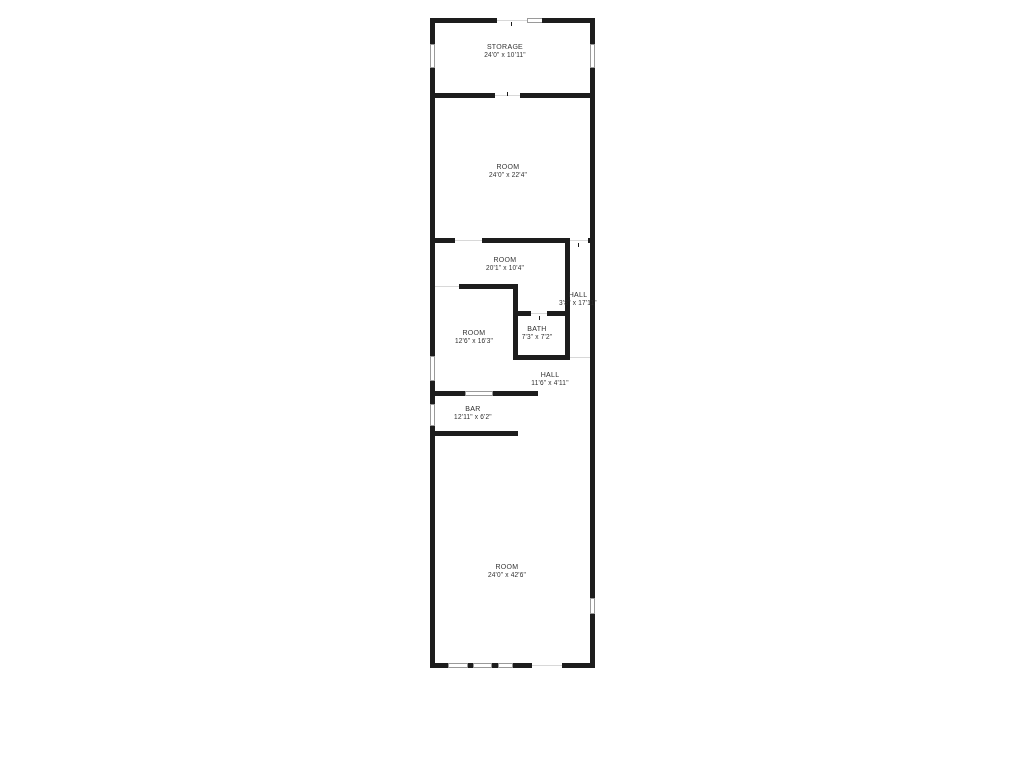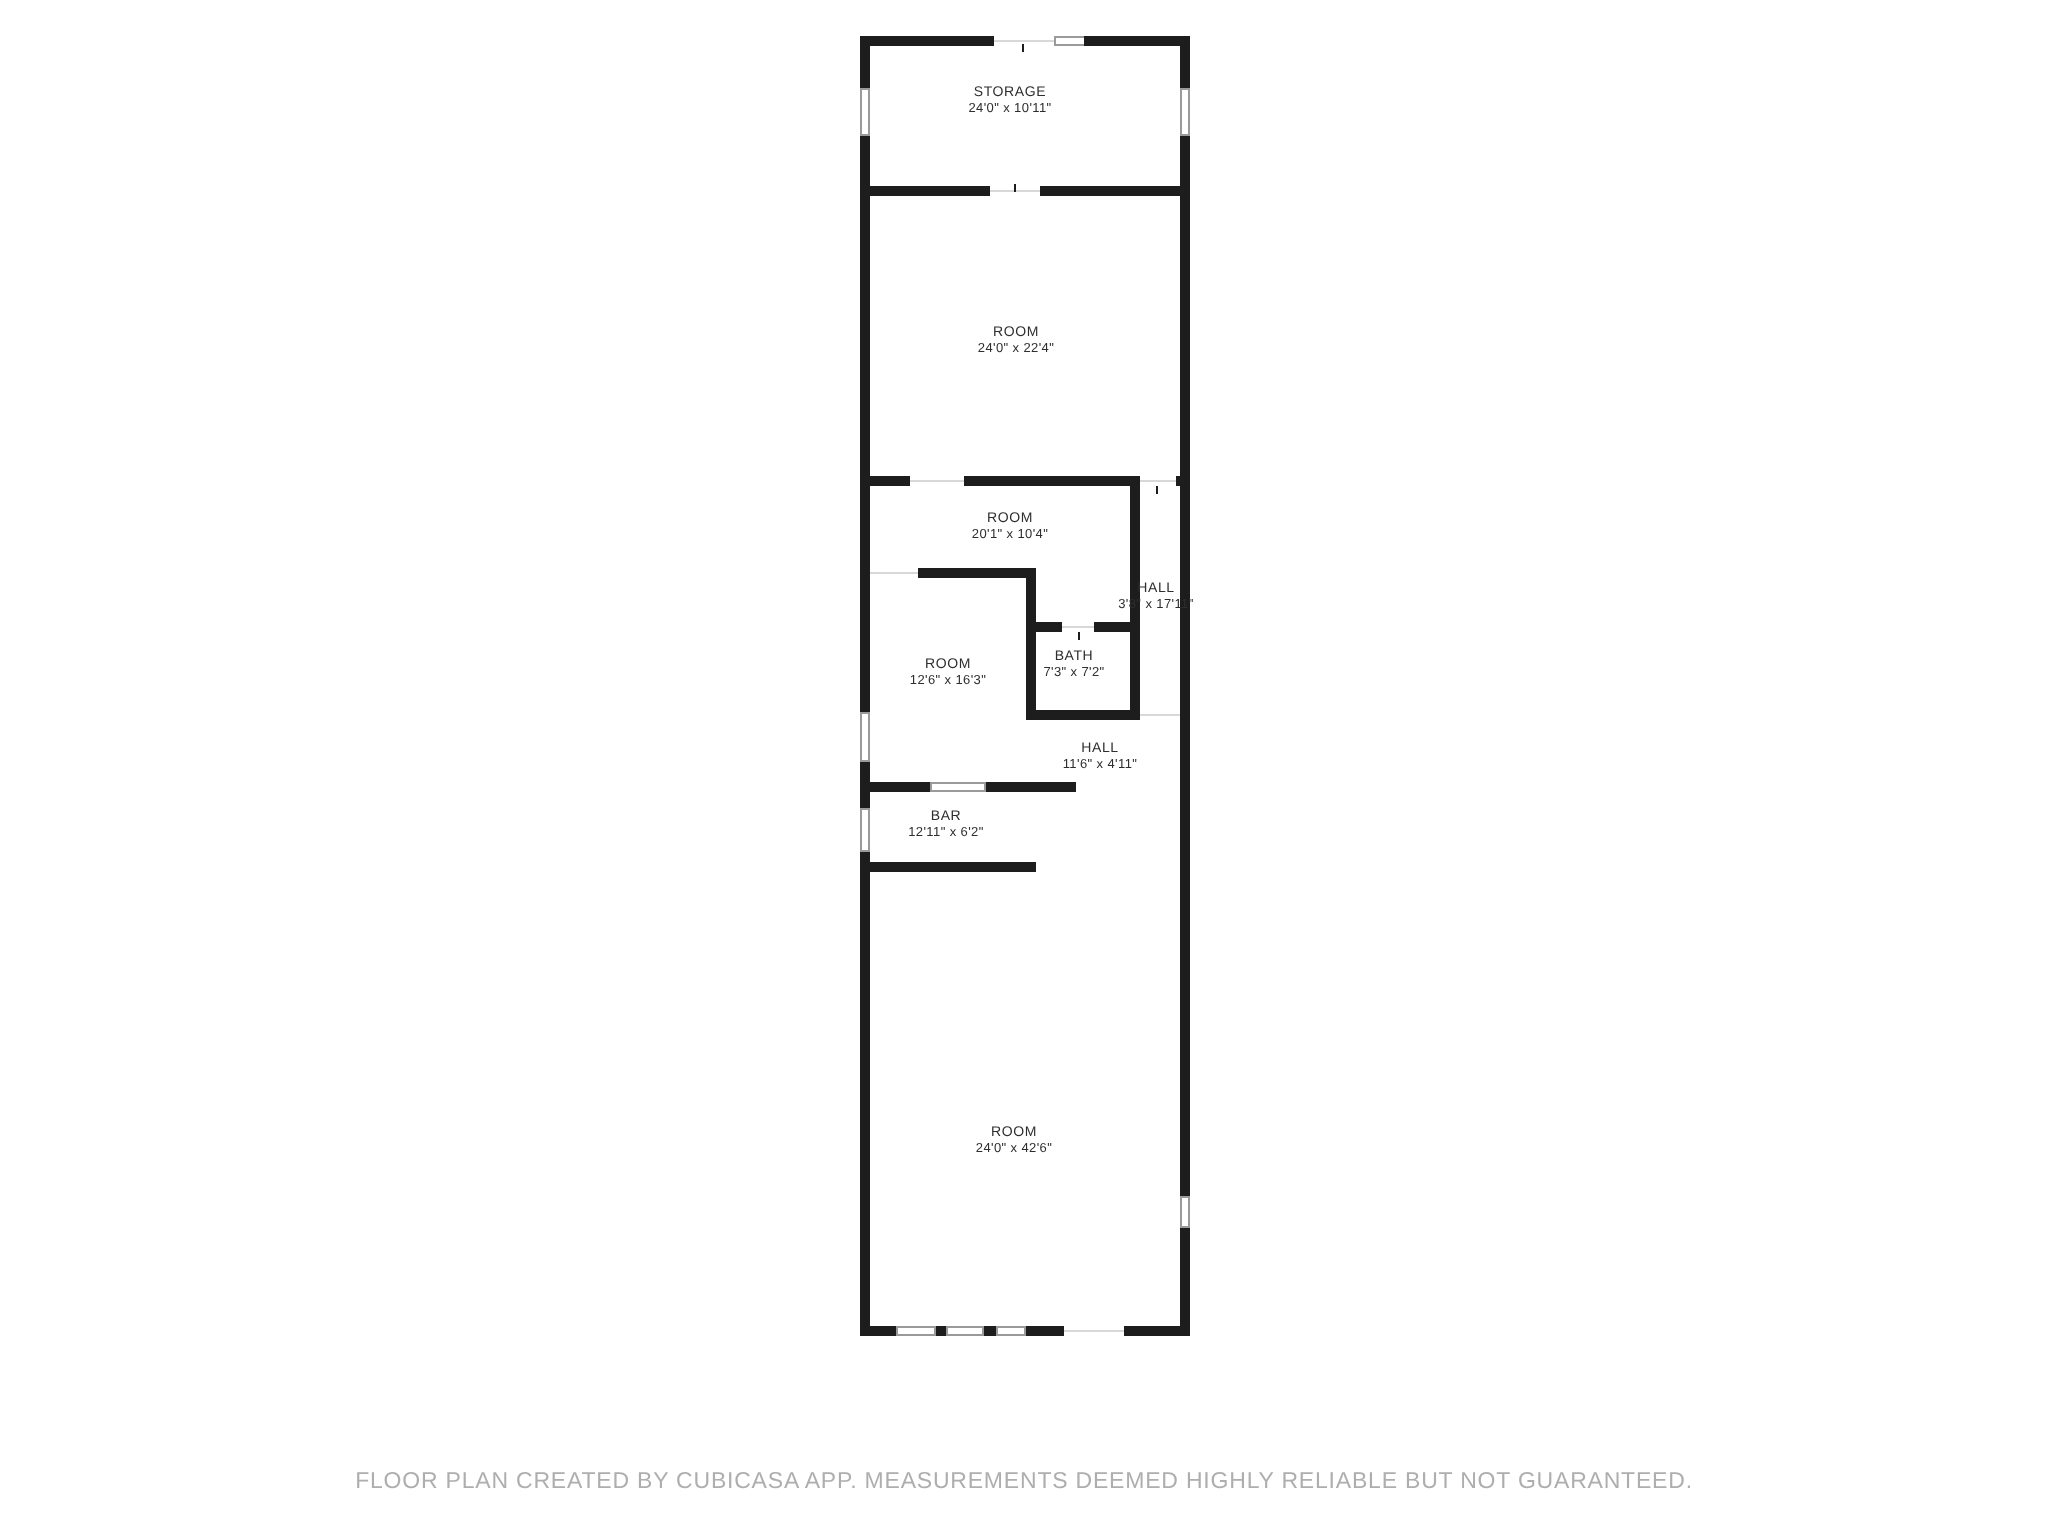--- a/index.html
+++ b/index.html
@@ -139,14 +139,13 @@
       <div class="room-name">BAR</div>
       <div class="room-dims">12'11" x 6'2"</div>
     </div>
 
     <div class="room-label" style="left:507px;top:562px">
       <div class="room-name">ROOM</div>
       <div class="room-dims">24'0" x 42'6"</div>
     </div>
   </div>
 
-  <div class="footer">FLOOR PLAN CREATED BY CUBICASA APP. MEASUREMENTS DEEMED HIGHLY RELIABLE BUT NOT GUARANTEED.</div>
 </div>
 
 </body></html>

